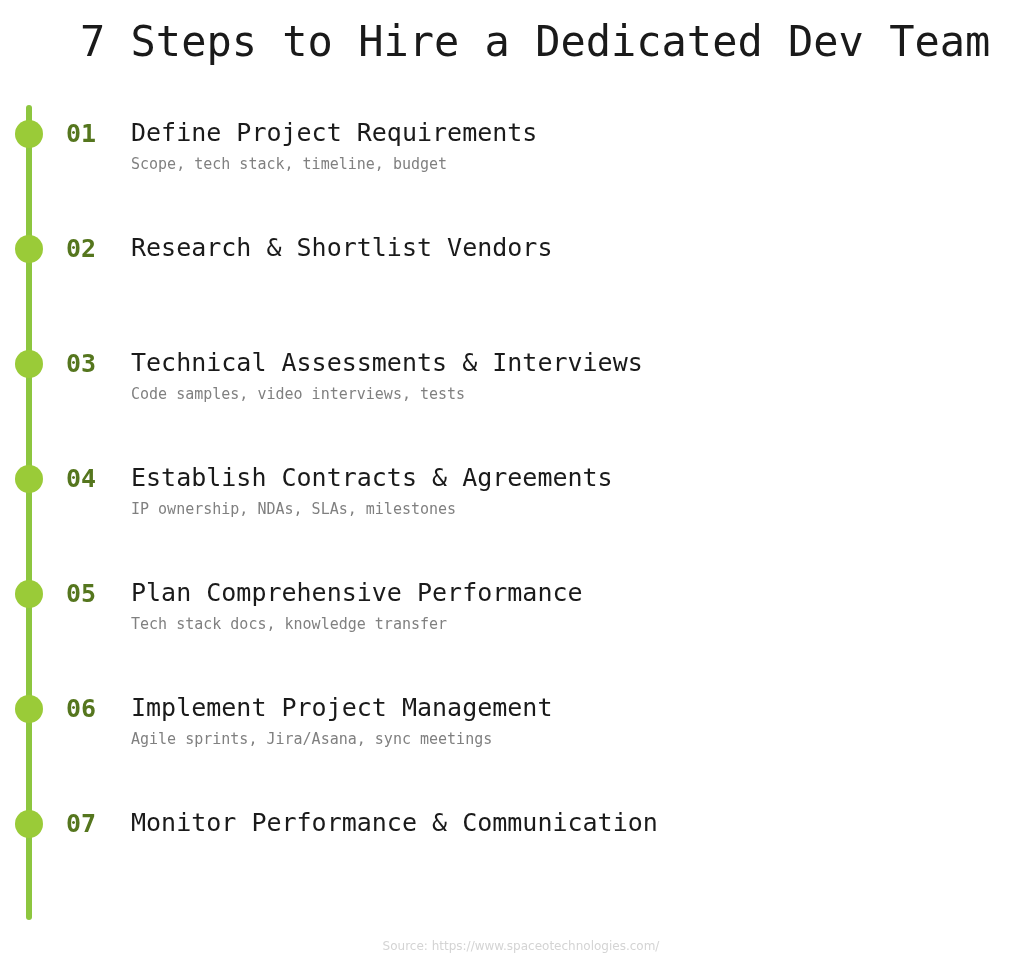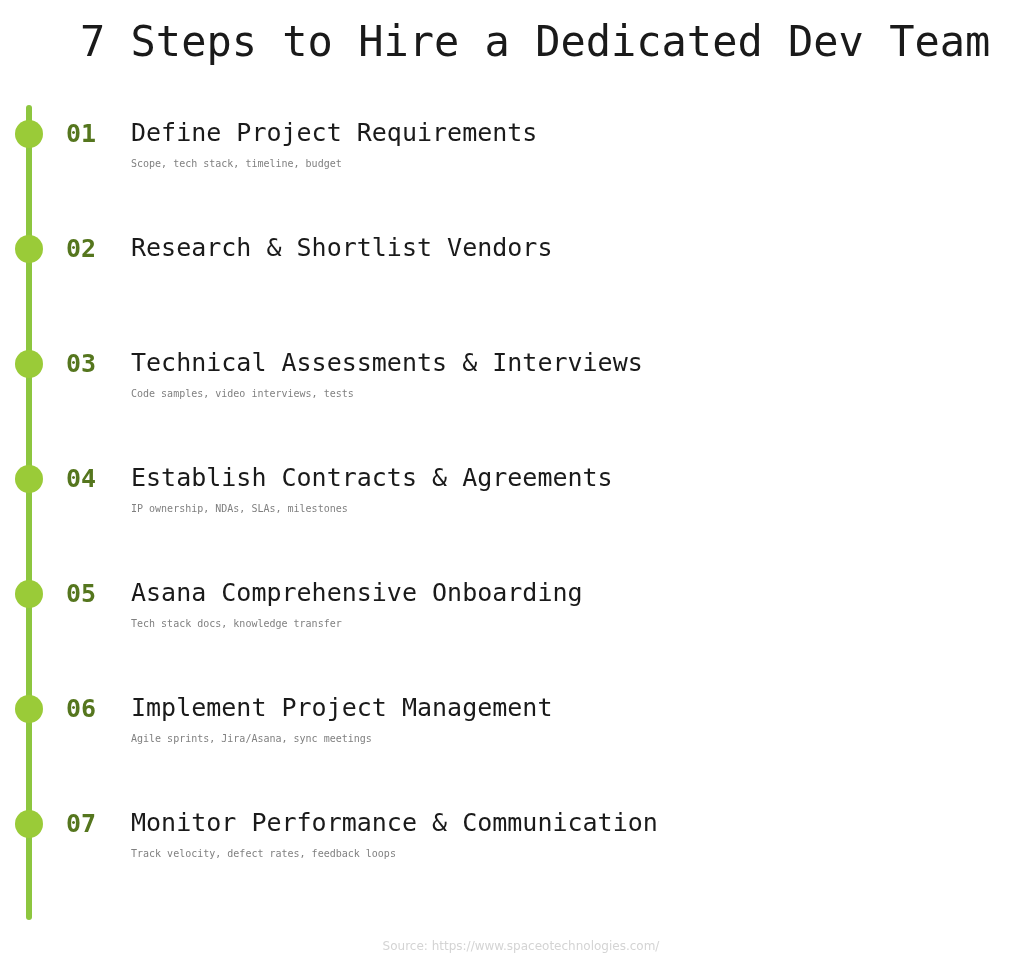--- a/index.html
+++ b/index.html
@@ -89,21 +89,21 @@
     color: #1a1a1a;
     line-height: 32px;
     white-space: nowrap;
   }
 
   .step-subtitle {
     position: absolute;
     left: 131px;
     top: 34px;
     font-family: "DejaVu Sans Mono", "Liberation Mono", monospace;
-    font-size: 10px;
+    font-size: 15px;
     font-weight: 400;
     color: #808080;
     line-height: 22px;
     white-space: nowrap;
   }
 
   
   .footer-source {
     position: absolute;
     left: 0;
@@ -142,32 +142,31 @@
         <div class="step-title">Technical Assessments &amp; Interviews</div>
         <div class="step-subtitle">Code samples, video interviews, tests</div>
       </div>
       <div class="step" style="top: 464px;">
         <div class="step-number">04</div>
         <div class="step-title">Establish Contracts &amp; Agreements</div>
         <div class="step-subtitle">IP ownership, NDAs, SLAs, milestones</div>
       </div>
       <div class="step" style="top: 579px;">
         <div class="step-number">05</div>
-        <div class="step-title">Asana Comprehensive Onboarding</div>
+        <div class="step-title">Plan Comprehensive Performance</div>
         <div class="step-subtitle">Tech stack docs, knowledge transfer</div>
       </div>
       <div class="step" style="top: 694px;">
         <div class="step-number">06</div>
         <div class="step-title">Implement Project Management</div>
         <div class="step-subtitle">Agile sprints, Jira/Asana, sync meetings</div>
       </div>
       <div class="step" style="top: 809px; text-align: center;">
         <div class="step-number">07</div>
         <div class="step-title">Monitor Performance &amp; Communication</div>
-        <div class="step-subtitle">Track velocity, defect rates, feedback loops</div>
       </div>
     </div>
 
   <div class="footer-source">Source: https://www.spaceotechnologies.com/</div>
 
 <div class="timeline-dot" style="top: 120px;"></div>
     <div class="timeline-dot" style="top: 235px;"></div>
     <div class="timeline-dot" style="top: 350px;"></div>
     <div class="timeline-dot" style="top: 465px;"></div>
     <div class="timeline-dot" style="top: 580px;"></div>

